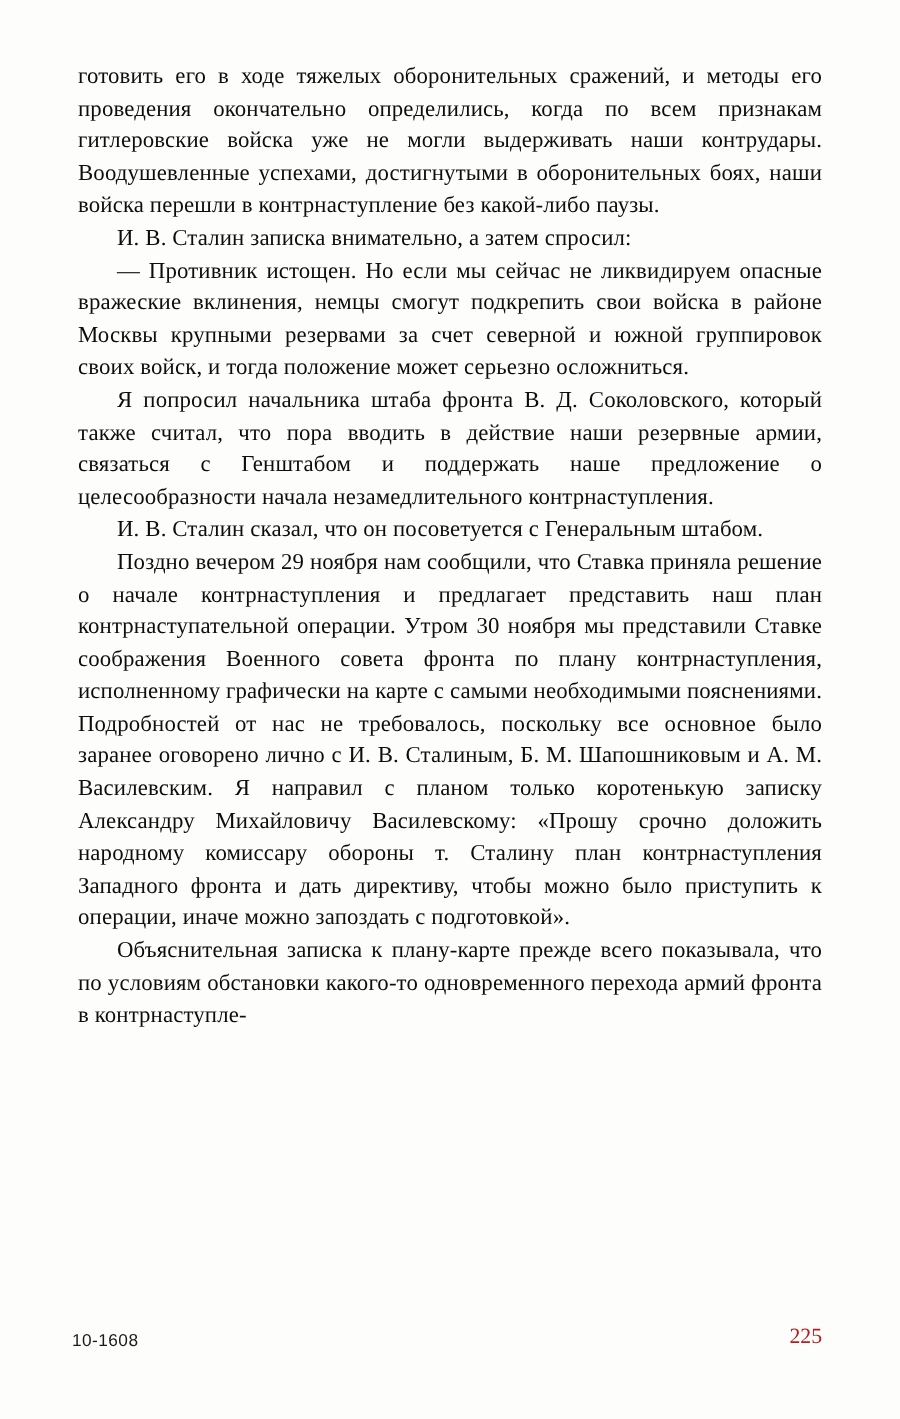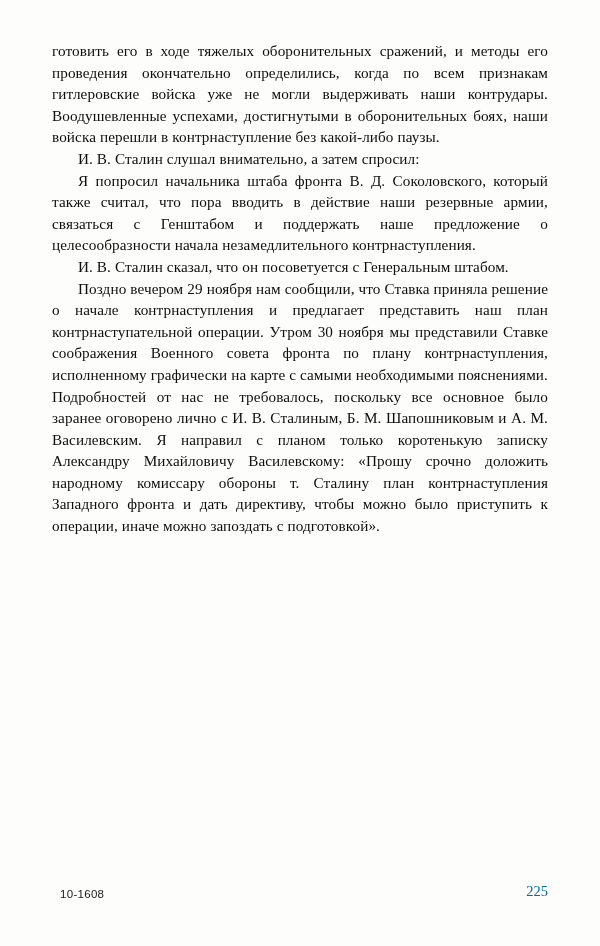--- a/index.html
+++ b/index.html
@@ -33,55 +33,57 @@
   .body-text p {
     margin: 0;
     text-indent: 26px;
     hyphens: manual;
   }
   .body-text p.noindent {
     text-indent: 0;
   }
   .footer {
     position: absolute;
-    left: 60px;
+    left: 48px;
     right: 52px;
     bottom: 46px;
     height: 18px;
     margin-top: 22px;
   }
   .sign {
     position: absolute;
     left: 0;
     bottom: 0;
     font-family: "Liberation Sans", "DejaVu Sans", sans-serif;
     font-size: 11.5px;
     letter-spacing: 0.3px;
     color: #1a1a1a;
   }
   .pageno {
     position: absolute;
     right: 0;
     bottom: 0;
     font-family: "Liberation Serif", "DejaVu Serif", serif;
     font-size: 14.5px;
-    color: #0369a1;
+    color: #b91c1c;
   }
 </style>
 </head>
 <body>
 
 <div class="page">
 
   <div class="body-text">
     <p class="noindent">готовить его в ходе тяжелых оборонительных сражений, и методы его проведения окончательно определились, когда по всем признакам гитлеровские войска уже не могли выдерживать наши контрудары. Воодушевленные успехами, достигнутыми в оборонительных боях, наши войска перешли в контрнаступление без какой-либо паузы.</p>
-    <p>И. В. Сталин слушал внимательно, а затем спросил:</p>
+    <p>И. В. Сталин записка внимательно, а затем спросил:</p>
+    <p>— Противник истощен. Но если мы сейчас не ликвидируем опасные вражеские вклинения, немцы смогут подкрепить свои войска в районе Москвы крупными резервами за счет северной и южной группировок своих войск, и тогда положение может серьезно осложниться.</p>
     <p>Я попросил начальника штаба фронта В. Д. Соколовского, который также считал, что пора вводить в действие наши резервные армии, связаться с Генштабом и поддержать наше предложение о целесообразности начала незамедлительного контрнаступления.</p>
     <p>И. В. Сталин сказал, что он посоветуется с Генеральным штабом.</p>
     <p>Поздно вечером 29 ноября нам сообщили, что Ставка приняла решение о начале контрнаступления и предлагает представить наш план контрнаступательной операции. Утром 30 ноября мы представили Ставке соображения Военного совета фронта по плану контрнаступления, исполненному графически на карте с самыми необходимыми пояснениями. Подробностей от нас не требовалось, поскольку все основное было заранее оговорено лично с И. В. Сталиным, Б. М. Шапошниковым и А. М. Василевским. Я направил с планом только коротенькую записку Александру Михайловичу Василевскому: «Прошу срочно доложить народному комиссару обороны т. Сталину план контрнаступления Западного фронта и дать директиву, чтобы можно было приступить к операции, иначе можно запоздать с подготовкой».</p>
+    <p>Объяснительная записка к плану-карте прежде всего показывала, что по условиям обстановки какого-то одновременного перехода армий фронта в контрнаступле-</p>
   </div>
 
   <div class="footer">
     <span class="sign">10-1608</span>
     <span class="pageno">225</span>
   </div>
 
 </div>
 
 </body></html>

